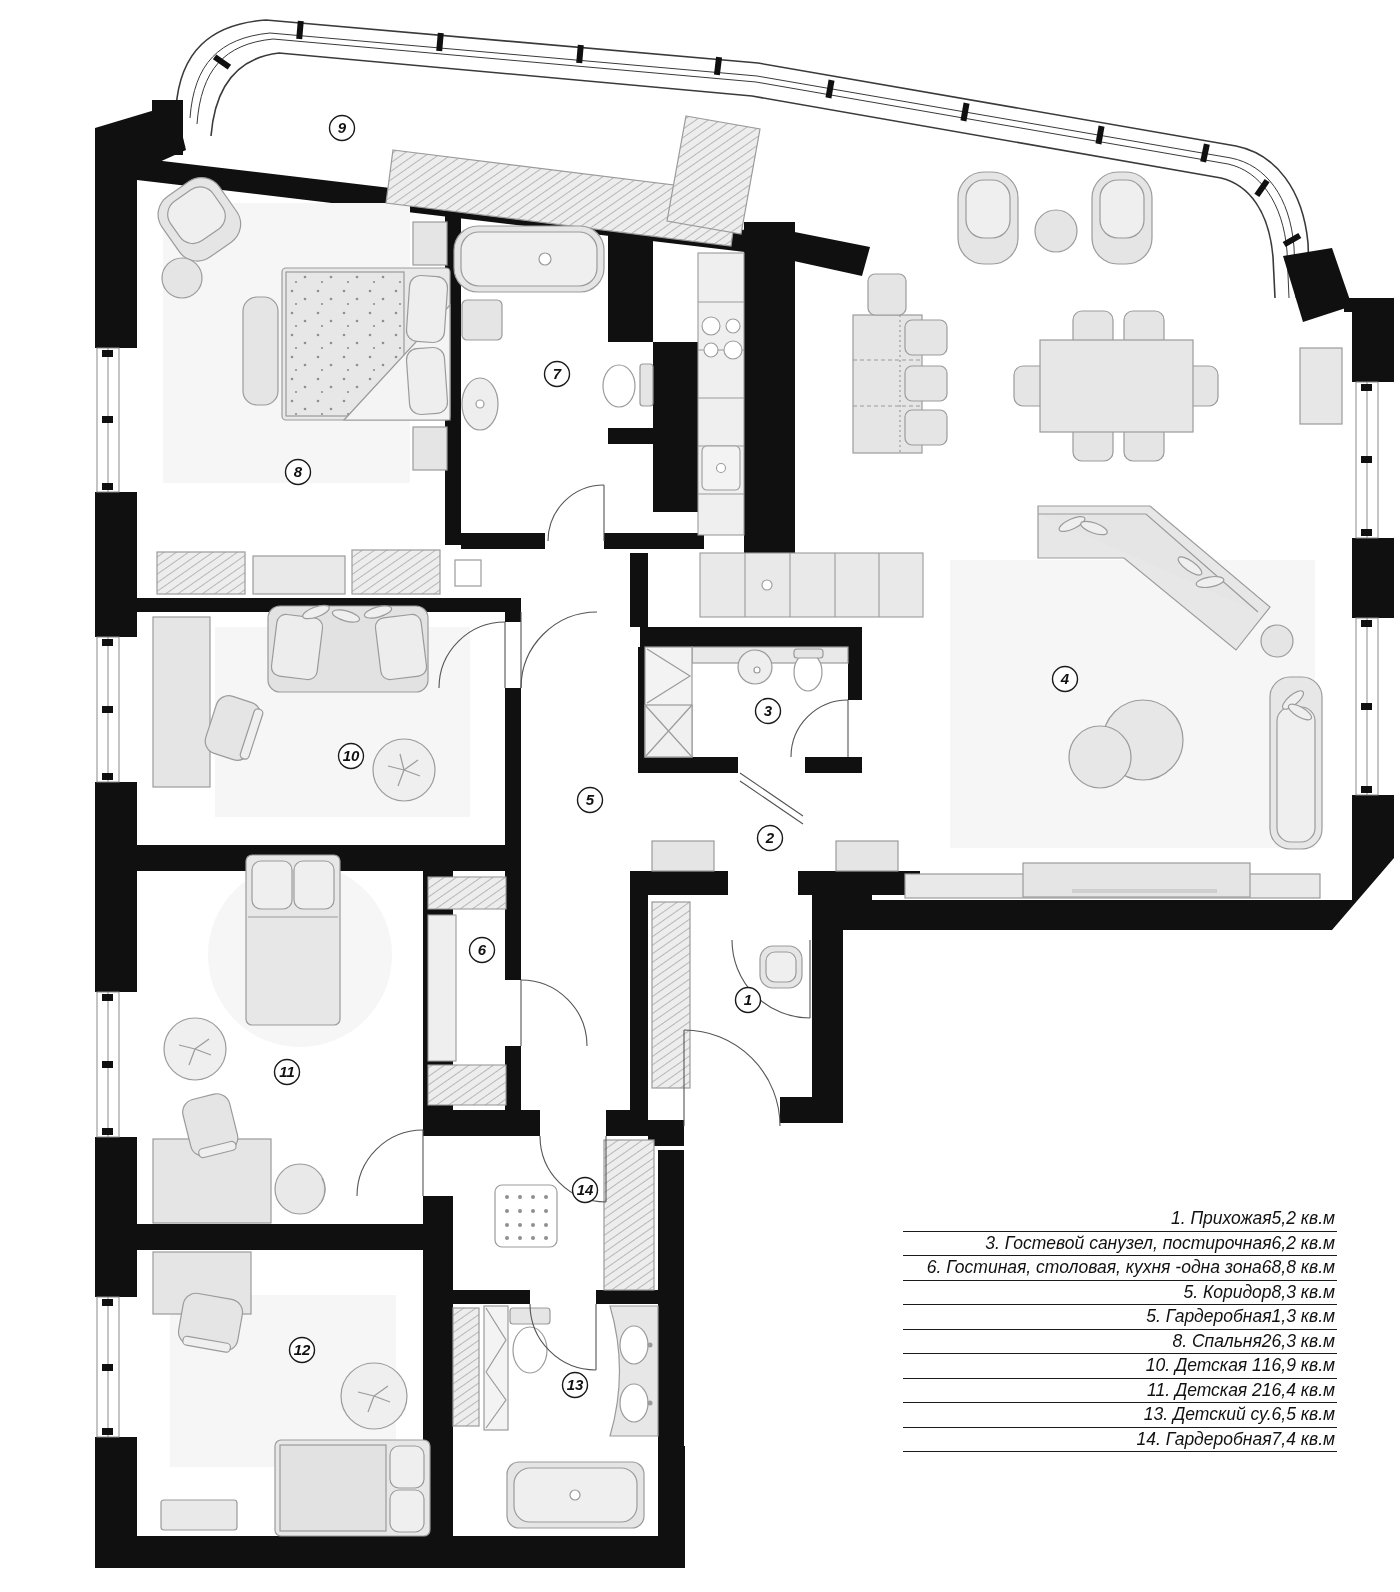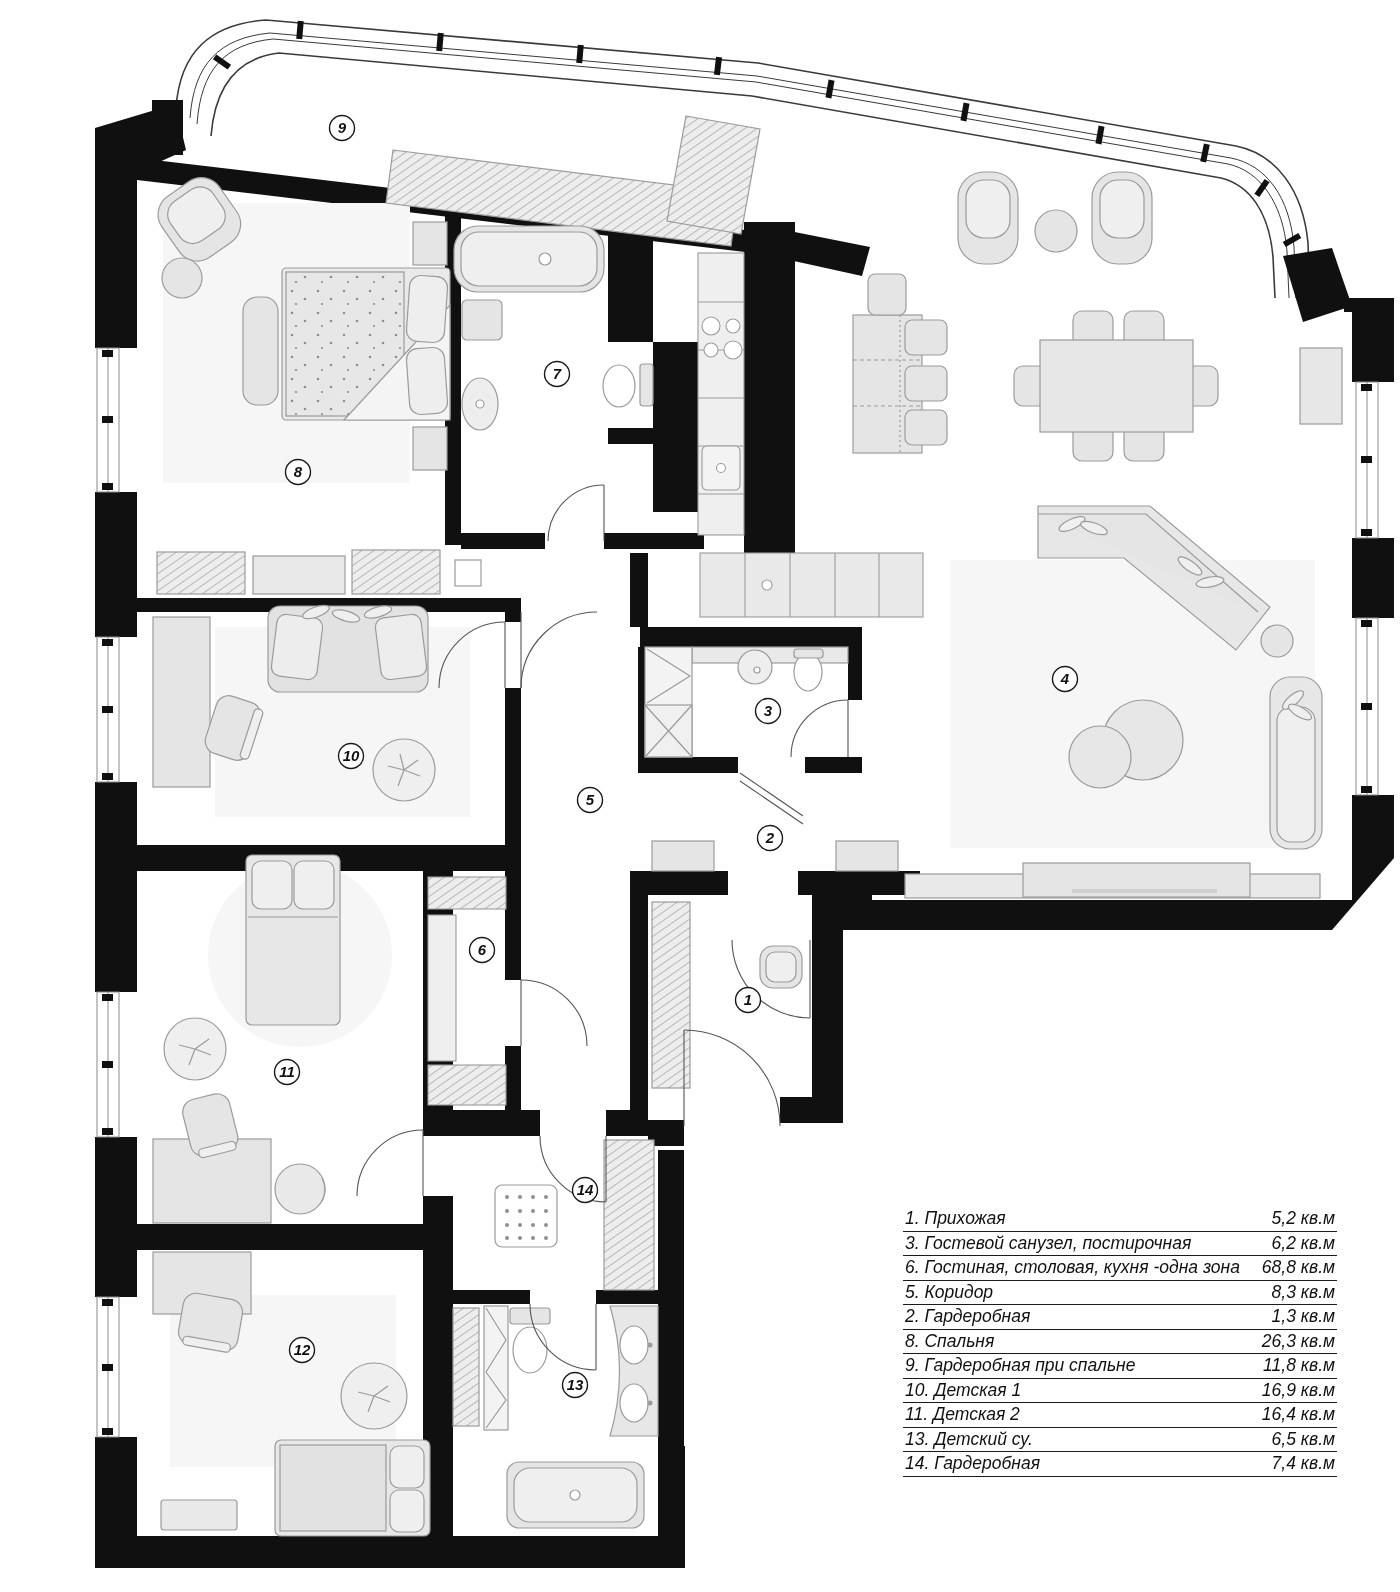--- a/index.html
+++ b/index.html
@@ -1,20 +1,20 @@
 <!DOCTYPE html>
 <html><head>
 <meta charset="utf-8">
 <style>
   html,body{margin:0;padding:0;background:#ffffff;}
   body{font-family:"Liberation Sans",sans-serif;}
   .page{position:relative;width:1400px;height:1592px;background:#fff;overflow:hidden;}
   .plan-svg{position:absolute;left:0;top:0;width:1400px;height:1592px;}
   .legend{position:absolute;left:903px;top:1207px;width:434px;}
-  .legend-row{display:flex;justify-content:space-between;align-items:baseline;
+  .legend-row{display:flex;justify-content:flex-end;align-items:baseline;
     height:23.5px;border-bottom:1.7px solid #1a1a1a;
     font-style:italic;font-size:17.5px;line-height:22px;color:#111;padding:0 2px;}
   .legend-label{white-space:nowrap;}
   .legend-area{white-space:nowrap;text-align:right;}
   .badge-text{font-family:"Liberation Sans",sans-serif;font-style:italic;font-weight:bold;
     font-size:15px;fill:#111;}
 </style>
 </head>
 <body>
 
@@ -490,32 +490,28 @@
       </div>
       <div class="legend-row">
         <span class="legend-label">6. Гостиная, столовая, кухня -одна зона</span>
         <span class="legend-area">68,8 кв.м</span>
       </div>
       <div class="legend-row">
         <span class="legend-label">5. Коридор</span>
         <span class="legend-area">8,3 кв.м</span>
       </div>
       <div class="legend-row">
-        <span class="legend-label">2. Гардеробная</span>
+        <span class="legend-label">5. Гардеробная</span>
         <span class="legend-area">1,3 кв.м</span>
       </div>
       <div class="legend-row">
         <span class="legend-label">8. Спальня</span>
         <span class="legend-area">26,3 кв.м</span>
       </div>
       <div class="legend-row">
-        <span class="legend-label">9. Гардеробная при спальне</span>
-        <span class="legend-area">11,8 кв.м</span>
-      </div>
-      <div class="legend-row">
         <span class="legend-label">10. Детская 1</span>
         <span class="legend-area">16,9 кв.м</span>
       </div>
       <div class="legend-row">
         <span class="legend-label">11. Детская 2</span>
         <span class="legend-area">16,4 кв.м</span>
       </div>
       <div class="legend-row">
         <span class="legend-label">13. Детский су.</span>
         <span class="legend-area">6,5 кв.м</span>

